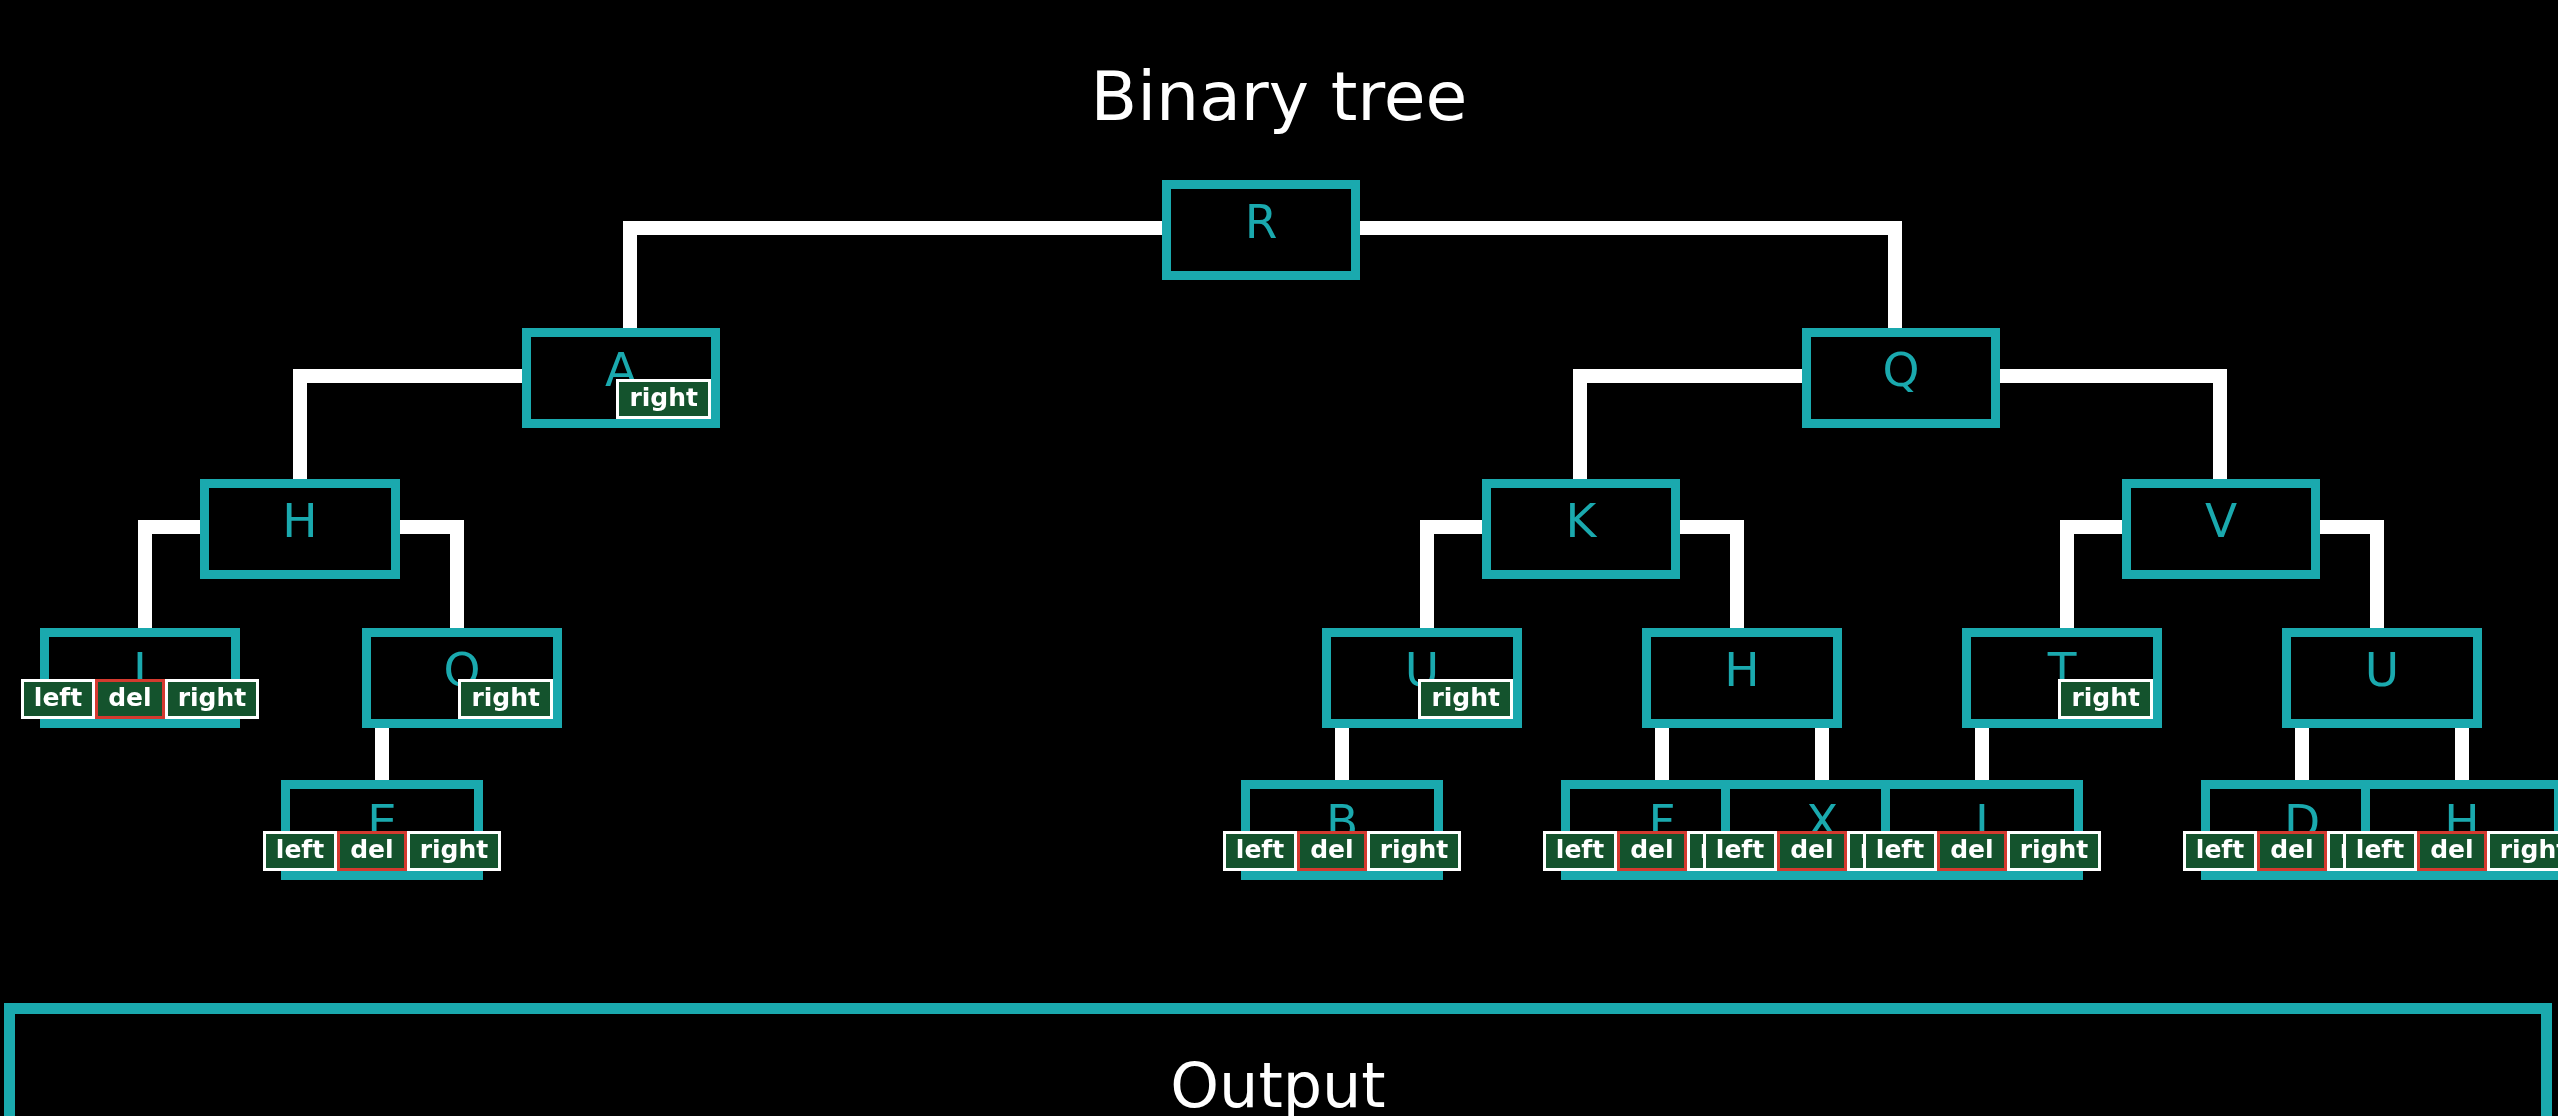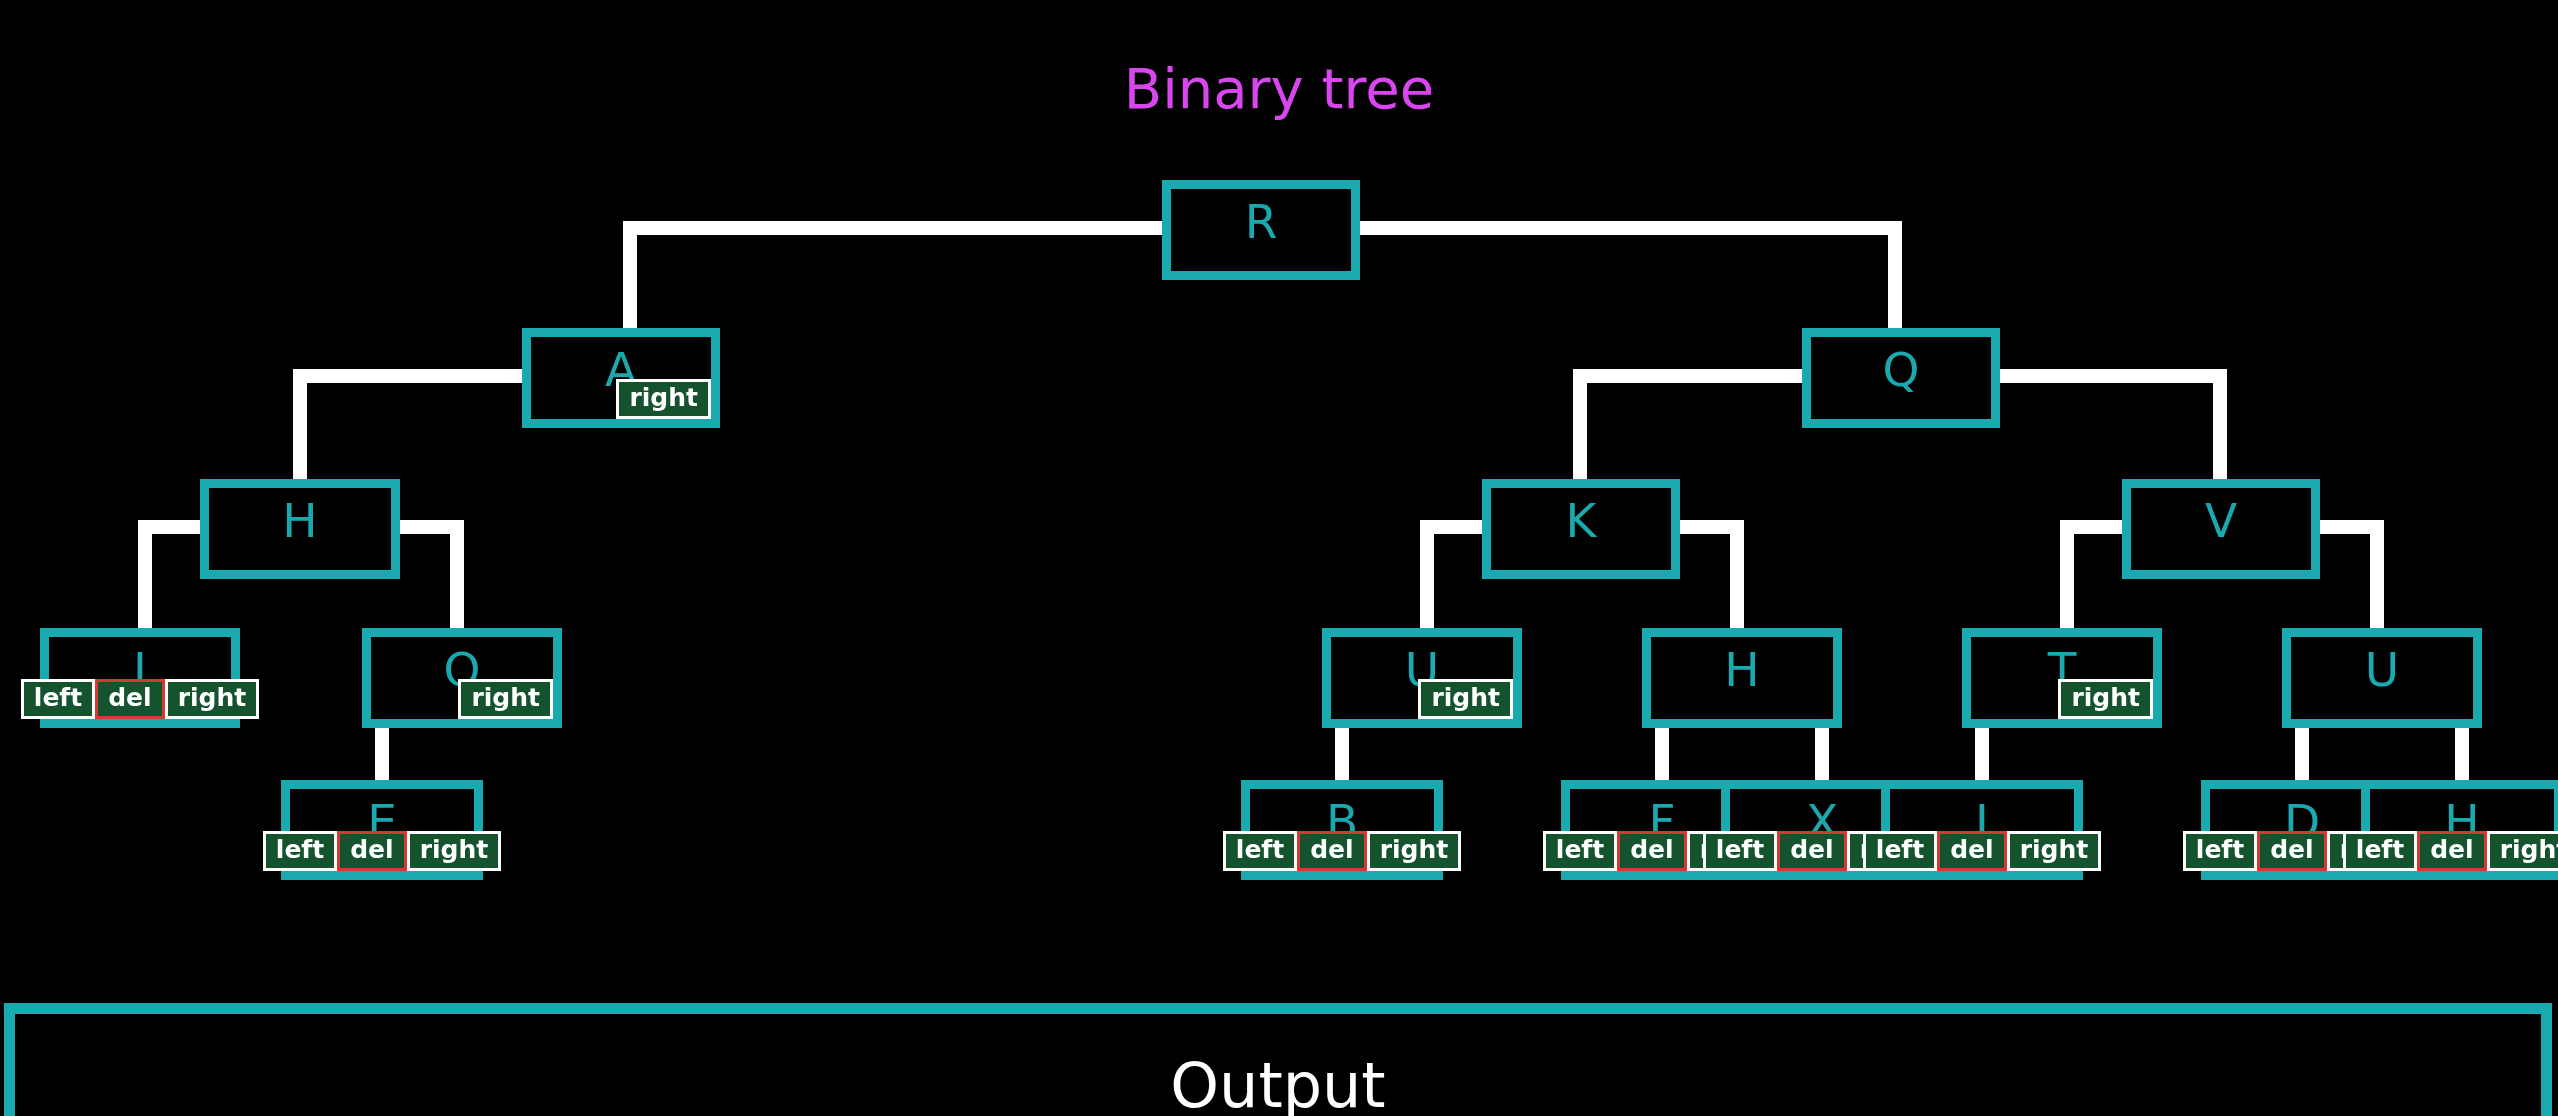--- a/index.html
+++ b/index.html
@@ -16,24 +16,24 @@
     color: #ffffff;
   }
 
   
   #app-title {
     position: absolute;
     left: 0;
     top: -4px;
     width: 2558px;
     text-align: center;
-    font-size: 56px;
+    font-size: 68px;
     line-height: 110px;
     font-weight: 400;
-    color: #d946ef;
+    color: #ffffff;
     letter-spacing: 0px;
     white-space: nowrap;
   }
 
   
   #tree-canvas {
     position: absolute;
     left: 0;
     top: 0;
     width: 2558px;

